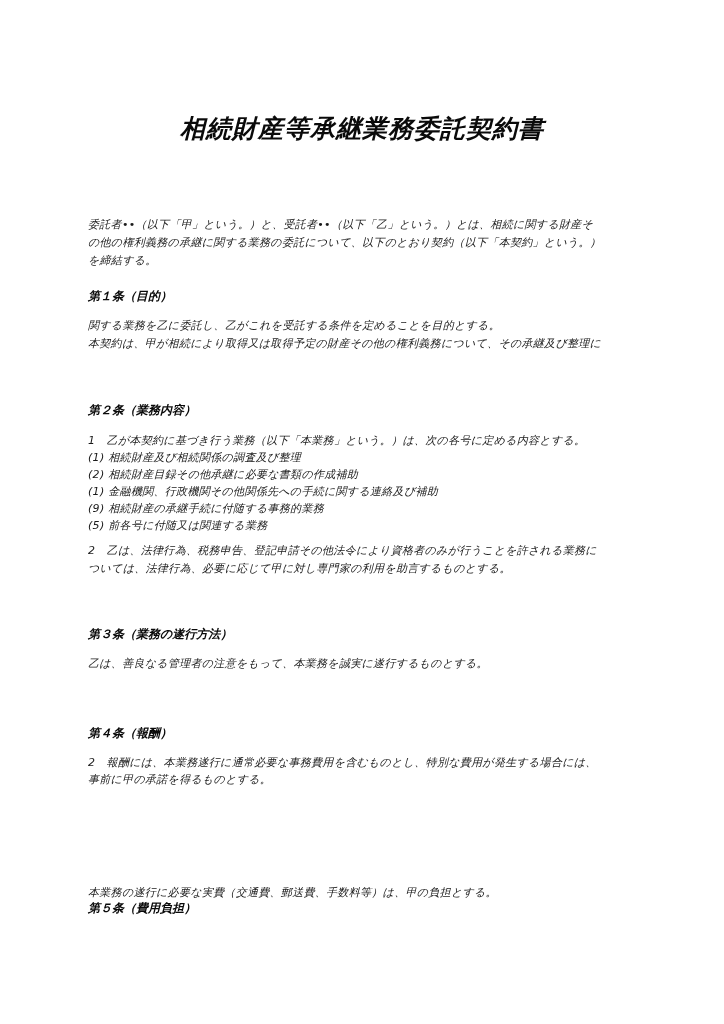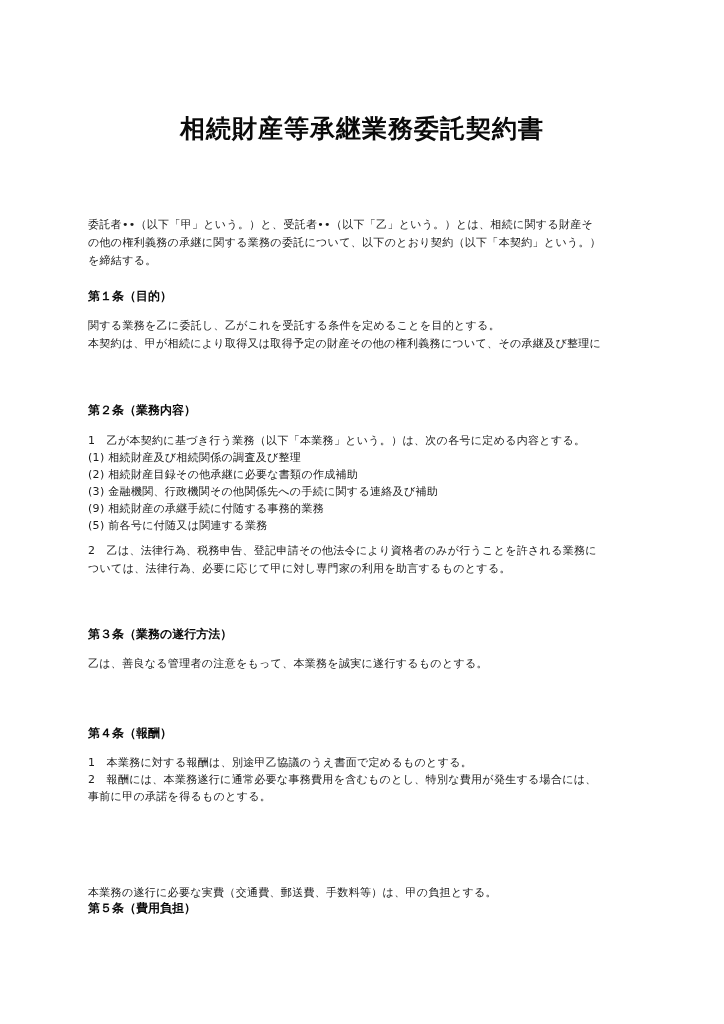--- a/index.html
+++ b/index.html
@@ -1,18 +1,18 @@
 <!DOCTYPE html>
 <html><head>
 <meta charset="utf-8">
 <style>
   html, body { margin: 0; padding: 0; background: #ffffff; }
   body { width: 724px; height: 1024px; position: relative; overflow: hidden; color: #111111;
          font-family: "DejaVu Sans", "Liberation Sans", sans-serif; }
-  .page { position: absolute; left: 0; top: 0; width: 644px; height: 1024px; background: #fff; }
+  .page { position: absolute; left: 0; top: 0; width: 644px; height: 1024px; background: #fff; font-style: italic; }
   .title { position: absolute; left: 0; width: 724px; top: 112px; text-align: center;
            font-size: 25px; font-weight: bold; letter-spacing: 1px; line-height: 34px; color: #0a0a0a; }
   .blk { position: absolute; left: 88px; width: 545px; }
   .p { font-size: 11px; line-height: 18px; margin: 0; white-space: nowrap; letter-spacing: 0.3px; color: #1a1a1a; }
   .p.tight { line-height: 17px; }
   .h { font-size: 12px; font-weight: bold; line-height: 20px; margin: 0; white-space: nowrap; color: #0a0a0a; }
 </style>
 </head>
 <body>
 
@@ -34,41 +34,40 @@
     <p class="p">本契約は、甲が相続により取得又は取得予定の財産その他の権利義務について、その承継及び整理に</p>
   </div>
 
   <div class="blk" style="top:400px;">
     <p class="h">第２条（業務内容）</p>
   </div>
   <div class="blk" style="top:432px;">
     <p class="p tight">1　乙が本契約に基づき行う業務（以下「本業務」という。）は、次の各号に定める内容とする。</p>
     <p class="p tight">(1) 相続財産及び相続関係の調査及び整理</p>
     <p class="p tight">(2) 相続財産目録その他承継に必要な書類の作成補助</p>
-    <p class="p tight">(3) 金融機関、行政機関その他関係先への手続に関する連絡及び補助</p>
+    <p class="p tight">(1) 金融機関、行政機関その他関係先への手続に関する連絡及び補助</p>
     <p class="p tight">(9) 相続財産の承継手続に付随する事務的業務</p>
     <p class="p tight">(5) 前各号に付随又は関連する業務</p>
   </div>
   <div class="blk" style="top:542px;">
     <p class="p">2　乙は、法律行為、税務申告、登記申請その他法令により資格者のみが行うことを許される業務に</p>
     <p class="p">ついては、法律行為、必要に応じて甲に対し専門家の利用を助言するものとする。</p>
   </div>
 
   <div class="blk" style="top:624px;">
     <p class="h">第３条（業務の遂行方法）</p>
   </div>
   <div class="blk" style="top:655px;">
     <p class="p">乙は、善良なる管理者の注意をもって、本業務を誠実に遂行するものとする。</p>
   </div>
 
   <div class="blk" style="top:723px;">
     <p class="h">第４条（報酬）</p>
   </div>
   <div class="blk" style="top:754px;">
-    <p class="p tight">1　本業務に対する報酬は、別途甲乙協議のうえ書面で定めるものとする。</p>
     <p class="p tight">2　報酬には、本業務遂行に通常必要な事務費用を含むものとし、特別な費用が発生する場合には、</p>
     <p class="p tight">事前に甲の承諾を得るものとする。</p>
   </div>
 
   <div class="blk" style="top:898px;">
     <p class="h">第５条（費用負担）</p>
   </div>
   <div class="blk" style="top:884px;">
     <p class="p">本業務の遂行に必要な実費（交通費、郵送費、手数料等）は、甲の負担とする。</p>
   </div>

